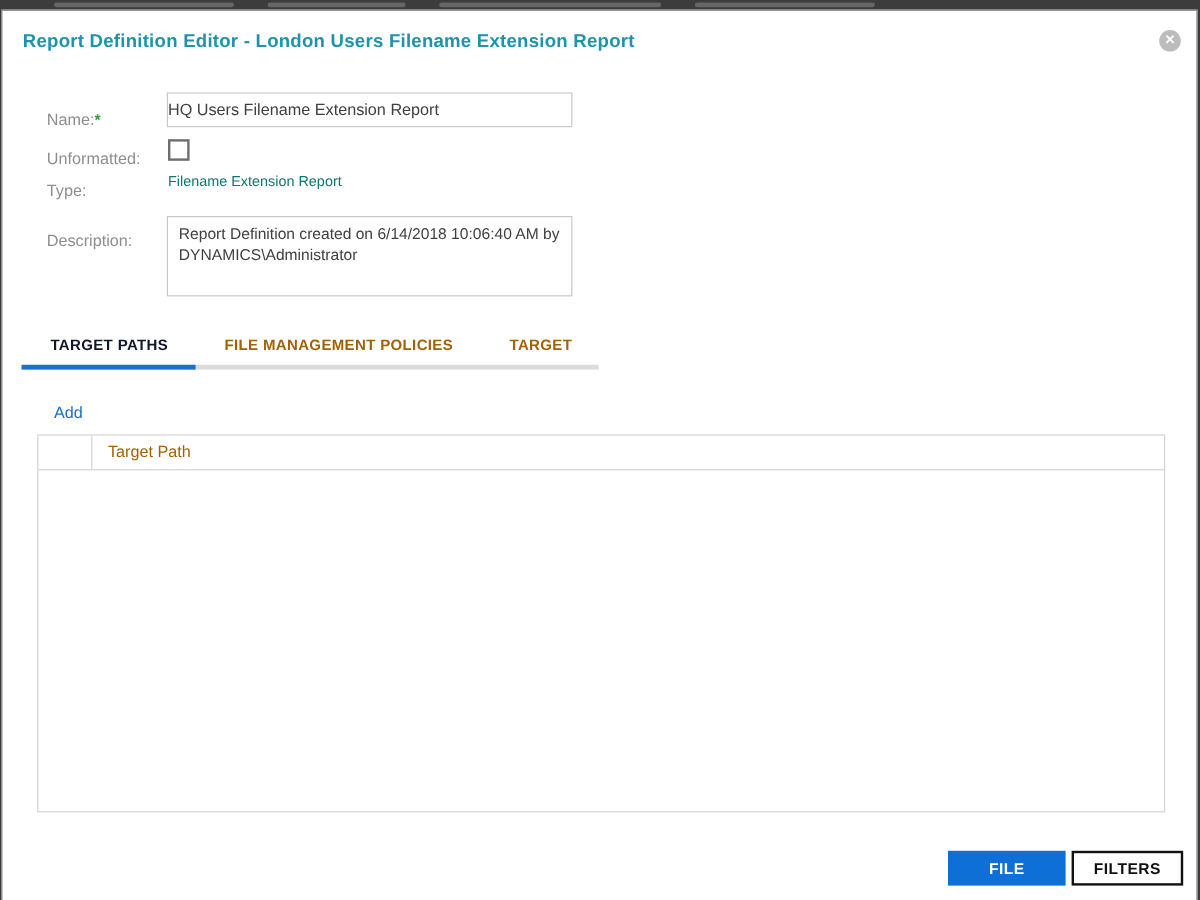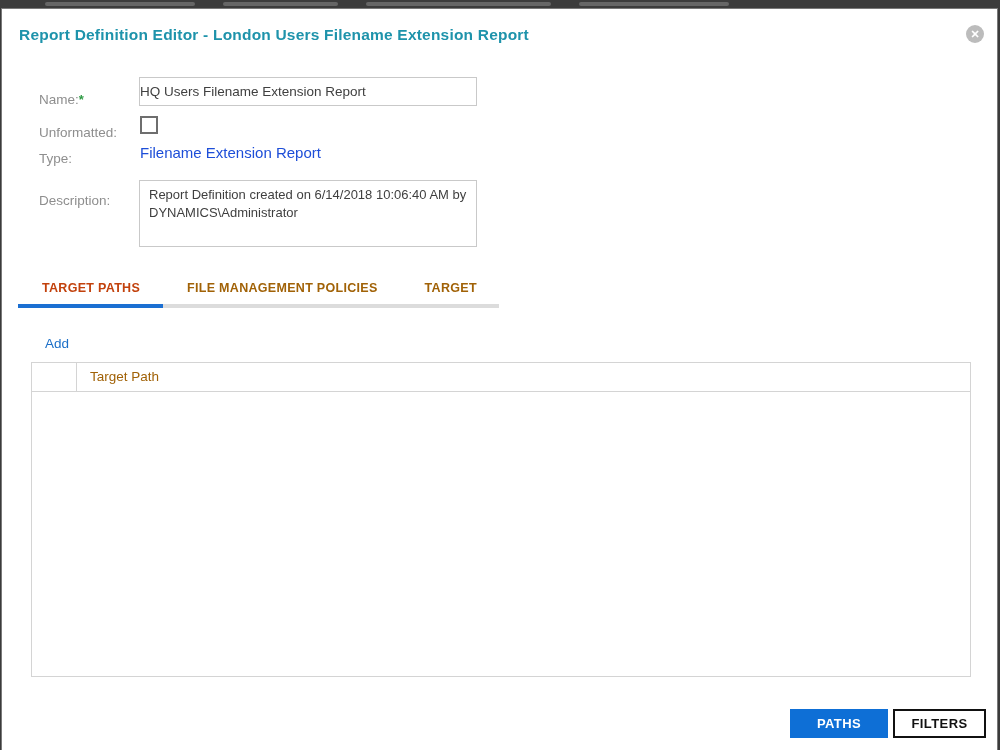--- a/index.html
+++ b/index.html
@@ -53,37 +53,37 @@
   .name-input {
     position:absolute; left:137px; top:68px; width:338px; height:29px;
     border:1px solid #c9c9c9; padding:0 0; font-size:13.5px; color:#404040;
     font-family:"Liberation Sans", sans-serif; outline:none;
   }
   .checkbox {
     position:absolute; left:138px; top:107px; width:18px; height:18px;
     border:2px solid #6e6e6e; background:#ffffff; cursor:pointer;
   }
   .type-value {
-    position:absolute; left:138px; top:135px; font-size:15px; color:#1d4ed8;
+    position:absolute; left:138px; top:135px; font-size:12px; color:#0f766e;
   }
   .description-textarea {
     position:absolute; left:137px; top:171px; width:338px; height:67px;
     border:1px solid #c9c9c9; padding:5px 9px; font-size:13px; color:#3f3f3f;
     line-height:1.35; font-family:"Liberation Sans", sans-serif;
     resize:none; outline:none; overflow:hidden;
   }
 
   .tabs {
     position:absolute; left:40px; top:272px; display:flex; gap:47px;
   }
   .tab {
     font-size:12.5px; font-weight:bold; letter-spacing:0.3px;
     color:#a16207; cursor:pointer; white-space:nowrap;
   }
-  .tab.active { color:#c2410c; }
+  .tab.active { color:#0f172a; }
   .tab-underline {
     position:absolute; left:16px; top:295px; width:481px; height:4px;
     background:#dcdcdc;
   }
   .active-tab-indicator {
     position:absolute; left:0; top:0; width:145px; height:4px; background:#1b6fd2;
   }
 
   .list-toolbar {
     position:absolute; left:43px; top:327px; display:flex; gap:24px;flex-direction:column;
@@ -163,16 +163,16 @@
   </div>
 
   <div class="grid">
     <div class="grid-header">
       <div class="grid-col-select"></div>
       <div class="grid-col-path">Target Path</div>
     </div>
     <div class="grid-body"></div>
   </div>
 
-  <button class="footer-btn save-btn">PATHS</button>
+  <button class="footer-btn save-btn">FILE</button>
   <button class="footer-btn cancel-btn">FILTERS</button>
 
 </div>
 
 </body></html>

